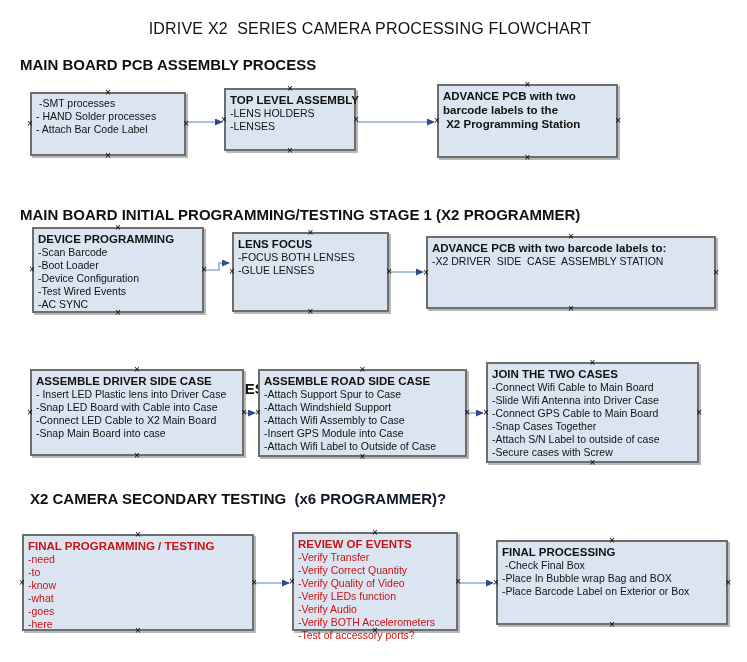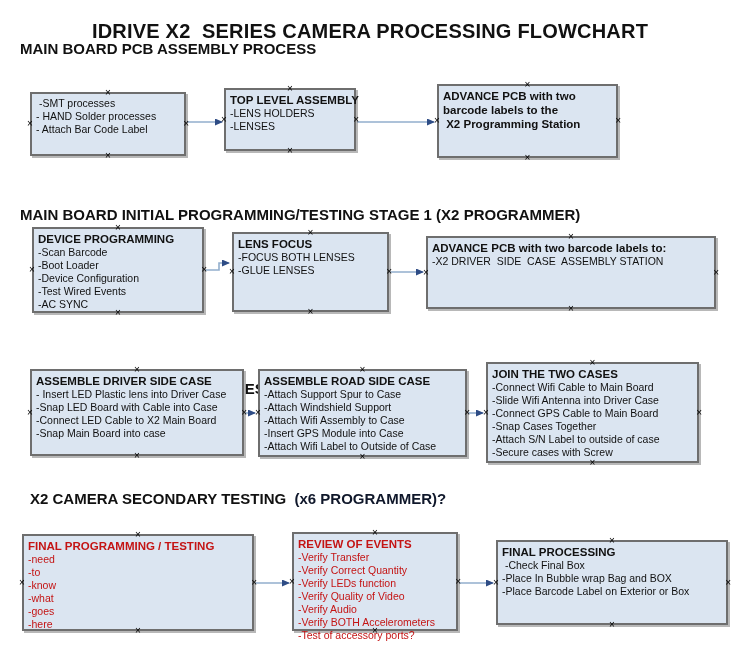--- a/index.html
+++ b/index.html
@@ -3,21 +3,21 @@
 <meta charset="utf-8">
 <style>
   html,body { margin:0; padding:0; background:#ffffff; }
   #page {
     position:relative; width:747px; height:662px; background:#ffffff;
     font-family:"Liberation Sans","DejaVu Sans",sans-serif; color:#111111;
     overflow:hidden;
   }
   .main-title {
     position:absolute; top:20px; left:0; width:740px; text-align:center;
-    font-size:20px; font-weight:bold; letter-spacing:.2px; white-space:pre;
+    font-size:16px; font-weight:normal; letter-spacing:.2px; white-space:pre;
   }
   .section-heading {
     position:absolute; font-size:15px; font-weight:bold; white-space:pre;
   }
   .section-heading .red-part { color:#0f172a; }
   svg.connectors { position:absolute; top:0; left:0; z-index:1; }
   .box {
     position:absolute; z-index:2; box-sizing:border-box;
     background:#dbe5f1; border:2px solid #6e6e6e;
     box-shadow:2px 2px 0 rgba(125,125,125,.55);
@@ -35,21 +35,21 @@
   .cp-l { left:-5px; top:50%; transform:translateY(-50%); }
   .cp-r { right:-5px; top:50%; transform:translateY(-50%); }
 </style>
 </head>
 <body>
 
 <div id="page">
 
   <div class="main-title">IDRIVE X2  SERIES CAMERA PROCESSING FLOWCHART</div>
 
-  <div class="section-heading" style="top:40px;left:20px;text-align:right;">MAIN BOARD PCB ASSEMBLY PROCESS</div>
+  <div class="section-heading" style="top:56px;left:20px;text-align:right;">MAIN BOARD PCB ASSEMBLY PROCESS</div>
   <div class="section-heading" style="top:206px;left:20px;">MAIN BOARD INITIAL PROGRAMMING/TESTING STAGE 1 (X2 PROGRAMMER)</div>
   <div class="section-heading" style="top:337px;left:30px;margin-top:43px;">X2 CAMERA CASE ASSEMBLIES</div>
   <div class="section-heading" style="top:490px;left:30px;"><span>X2 CAMERA SECONDARY TESTING </span><span class="red-part"> (x6 PROGRAMMER)?</span></div>
 
   <svg class="connectors" width="747" height="662">
     <defs>
       <marker id="ah" markerUnits="userSpaceOnUse" markerWidth="9" markerHeight="9" refX="7" refY="3.5" orient="auto">
         <path d="M0,0 L8,3.5 L0,7 Z" fill="#2e4c85"></path>
       </marker>
     </defs>
@@ -175,22 +175,22 @@
     <span class="cp cp-t">×</span>
     <span class="cp cp-b">×</span>
     <span class="cp cp-l">×</span>
     <span class="cp cp-r">×</span>
   </div>
 
   <div class="box red" style="left:292px;top:532px;width:166px;height:99px;">
     <div class="box-title">REVIEW OF EVENTS</div>
     <div class="box-line">-Verify Transfer</div>
     <div class="box-line">-Verify Correct Quantity</div>
+    <div class="box-line">-Verify Quality of Video</div>
     <div class="box-line">-Verify LEDs function</div>
-    <div class="box-line">-Verify Quality of Video</div>
     <div class="box-line">-Verify Audio</div>
     <div class="box-line">-Verify BOTH Accelerometers</div>
     <div class="box-line">-Test of accessory ports?</div>
     <span class="cp cp-t">×</span>
     <span class="cp cp-b">×</span>
     <span class="cp cp-l">×</span>
     <span class="cp cp-r">×</span>
   </div>
 
   <div class="box" style="left:496px;top:540px;width:232px;height:85px;">

